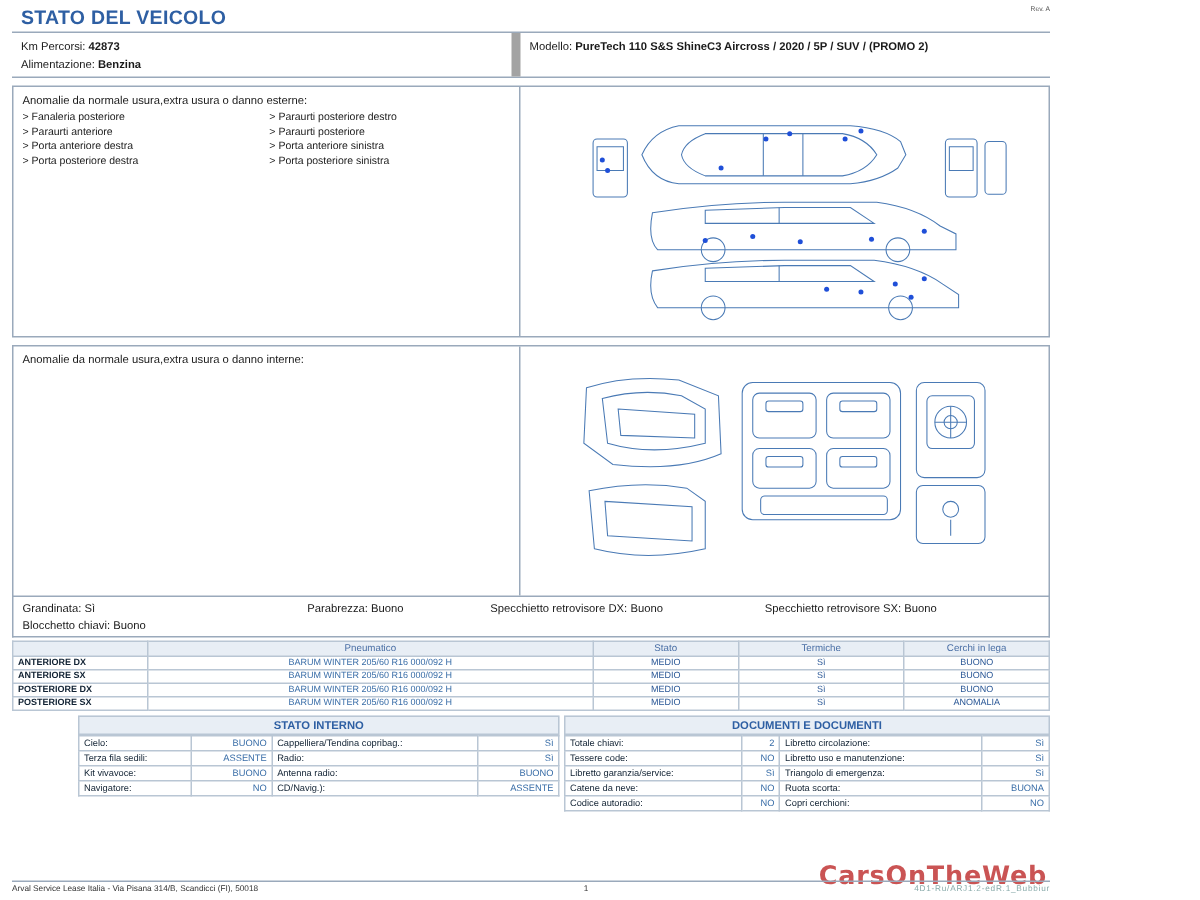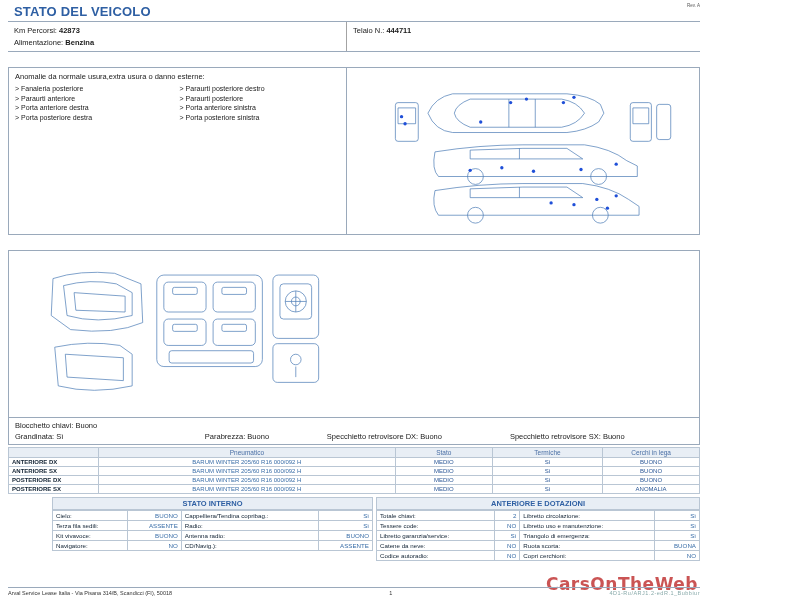--- a/index.html
+++ b/index.html
@@ -15,28 +15,28 @@
   .page{position:relative;width:708px;height:600px;box-sizing:border-box;padding:0 8px;}
   .rev{position:absolute;right:8px;top:3px;font-size:4.5px;color:#555;}
   .title{
     color:#2e5fa3;font-size:13px;font-weight:bold;letter-spacing:.2px;
     padding:4px 0 2px 6px;
   }
   .hr{border:0;border-top:1px solid #9aa9bb;margin:0 0 0 0;}
 
   
   .topband{display:flex;border-bottom:1px solid #9aa9bb;}
-  .topleft{width:49%;box-sizing:border-box;padding:3px 0 3px 6px;border-right:1px solid #a3a3a3;}
+  .topleft{width:49%;box-sizing:border-box;padding:3px 0 3px 6px;border-right:6px solid #a3a3a3;}
   .topright{width:51%;box-sizing:border-box;padding:3px 0 3px 6px;}
   .kv{font-size:7.5px;line-height:11.5px;white-space:nowrap;}
   .kv b{font-weight:bold;}
   .kv .lbl{font-weight:normal;}
 
   
-  .sect{border:1px solid #9aa9bb;margin-top:15px;display:flex;box-sizing:border-box;}
+  .sect{border:1px solid #9aa9bb;margin-top:5px;display:flex;box-sizing:border-box;}
   .sect .left{width:49%;box-sizing:border-box;border-right:1px solid #9aa9bb;padding:4px 6px;}
   .sect .right{width:51%;box-sizing:border-box;position:relative;}
   .sect-h{font-size:7.5px;margin-bottom:3px;}
   .cols{display:flex;gap:4px;}
   .col{width:50%;}
   .dit{font-size:7px;line-height:9.5px;white-space:nowrap;}
   .dit:before{content:"> ";}
 
   .box1{height:168px;}
   .box2{height:168px;}
@@ -90,21 +90,21 @@
 
   <div class="title">STATO DEL VEICOLO</div>
   <hr class="hr">
 
   <div class="topband">
     <div class="topleft">
       <div class="kv"><span class="lbl">Km Percorsi:</span> <b>42873</b></div>
       <div class="kv"><span class="lbl">Alimentazione:</span> <b>Benzina</b></div>
     </div>
     <div class="topright">
-      <div class="kv"><span class="lbl">Telaio N.:</span> <b>444711</b></div>
+      <div class="kv" style="white-space:normal;max-width:360px;"><span class="lbl">Modello:</span> <b>PureTech 110 S&amp;S ShineC3 Aircross / 2020 / 5P / SUV / (PROMO 2)</b></div>
     </div>
   </div>
 
   <div class="sect box1">
     <div class="left">
       <div class="sect-h">Anomalie da normale usura,extra usura o danno esterne:</div>
       <div class="cols">
         <div class="col">
           <div class="dit">Fanaleria posteriore</div>
           <div class="dit">Paraurti anteriore</div>
@@ -164,20 +164,23 @@
             <circle cx="258" cy="144" r="1.9"></circle>
           <circle cx="284" cy="138" r="1.9"></circle>
             <circle cx="296" cy="148" r="1.9"></circle>
           <circle cx="306" cy="134" r="1.9"></circle>
         </g>
       </svg>
     </div>
   </div>
 
   <div class="sect box2">
+    <div class="left">
+      <div class="sect-h">Anomalie da normale usura,extra usura o danno interne:</div>
+    </div>
     <div class="right">
       <svg width="100%" height="166" viewBox="0 0 400 166">
         <g fill="none" stroke="#4a7ab5" stroke-width="0.8">
 
           <path d="M50 20 Q80 10 120 14 L150 26 L152 70 Q120 84 70 78 L48 62 Z"></path>
           <path d="M62 28 Q92 20 122 26 L140 36 L140 62 Q100 72 66 62 Z"></path>
           <path d="M74 36 L132 40 L132 58 L76 56 Z"></path>
 
           <rect x="168" y="16" width="120" height="104" rx="8"></rect>
           <rect x="176" y="24" width="48" height="34" rx="5"></rect>
@@ -202,27 +205,27 @@
           <rect x="300" y="94" width="52" height="44" rx="5"></rect>
           <circle cx="326" cy="112" r="6"></circle>
           <line x1="326" y1="120" x2="326" y2="132"></line>
         </g>
       </svg>
     </div>
   </div>
 
   <div class="sumline">
     <div class="sumrow">
-      <span class="s1"><span>Blocchetto chiavi:</span> <span>Buono</span></span>
-    </div>
-    <div class="sumrow">
       <span class="s1"><span>Grandinata:</span> <span>Sì</span></span>
       <span class="s2"><span>Parabrezza:</span> <span>Buono</span></span>
       <span class="s3"><span>Specchietto retrovisore DX:</span> <span>Buono</span></span>
       <span class="s4"><span>Specchietto retrovisore SX:</span> <span>Buono</span></span>
+    </div>
+    <div class="sumrow">
+      <span class="s1"><span>Blocchetto chiavi:</span> <span>Buono</span></span>
     </div>
   </div>
 
   <table class="tyre">
     <colgroup>
         <col class="c1">
         <col class="c2">
         <col class="c3">
         <col class="c4">
         <col class="c5">
@@ -296,21 +299,21 @@
           <td class="k">Navigatore:</td>
           <td class="v">NO</td>
           <td class="k">CD/Navig.):</td>
           <td class="v">ASSENTE</td>
         </tr>
       </tbody>
         </table>
     </div>
 
     <div class="bpanel">
-      <div class="bhdr">ANTERIORE E DOTAZIONI</div>
+      <div class="bhdr">DOCUMENTI E DOCUMENTI</div>
       <table class="btab">
         <tbody>
             <tr>
           <td class="k">Totale chiavi:</td>
           <td class="v">2</td>
           <td class="k">Libretto circolazione:</td>
           <td class="v">Sì</td>
         </tr>
         <tr>
           <td class="k">Tessere code:</td>

